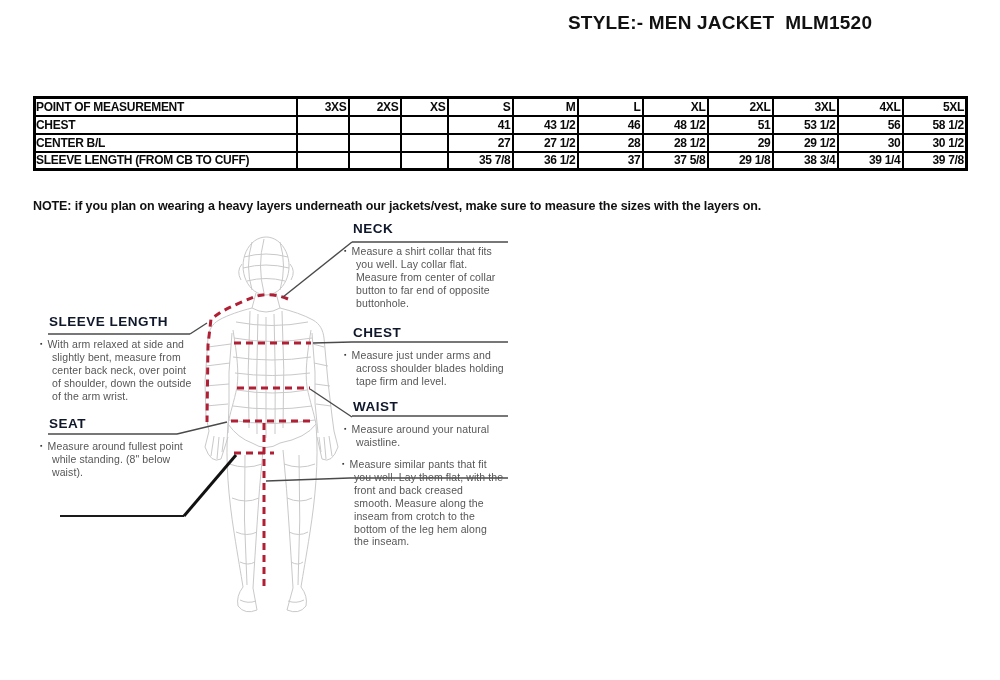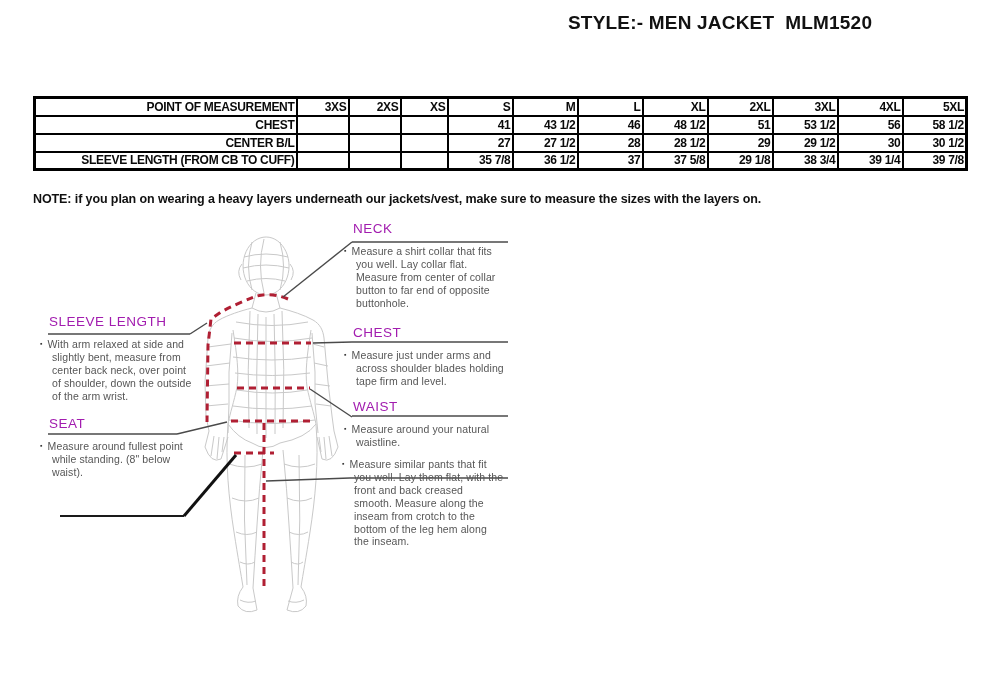--- a/index.html
+++ b/index.html
@@ -17,33 +17,33 @@
     border-collapse: collapse; table-layout: fixed;
     border: 3px solid #000;
   }
   table.size-table td, table.size-table th {
     border: 2px solid #000;
     height: 18px;
     font-size: 12px; font-weight: bold; letter-spacing: -0.3px;
     text-align: right; vertical-align: middle;
     padding: 0 1px; overflow: hidden; white-space: nowrap; color: #0a0a0a;
   }
-  table.size-table .col-label { text-align: right; padding-left: 16px; margin-top: 38px; }
+  table.size-table .col-label { text-align: left; padding-left: 0; margin-top: 38px; }
 
   .note-line {
-    position: absolute; left: 33px; top: 192px;
+    position: absolute; left: 33px; top: 199px;
     font-size: 12.5px; font-weight: bold; letter-spacing: -0.1px; color: #111;
   }
 
   svg.diagram-svg { position: absolute; left: 0; top: 0; pointer-events: none; }
 
   .guide-block { position: absolute; }
   .guide-title {
     height: 24px; font-size: 13.5px; letter-spacing: 0.5px;
-    color: #a21caf; font-weight: normal;
+    color: #0f172a; font-weight: bold;
   }
   .guide-title.indent { margin-left: 9px; }
   .guide-text {
     font-size: 10.5px; line-height: 12.9px; color: #565656;
     padding-left: 12px; text-indent: -12px; letter-spacing: 0.1px;
   }
   .guide-text.no-bullet { padding-left: 0; text-indent: 0; }
   .bullet { font-size: 7px; vertical-align: 2px; margin-right: 5px; color: #3c3c3c; }
 </style>
 </head>

